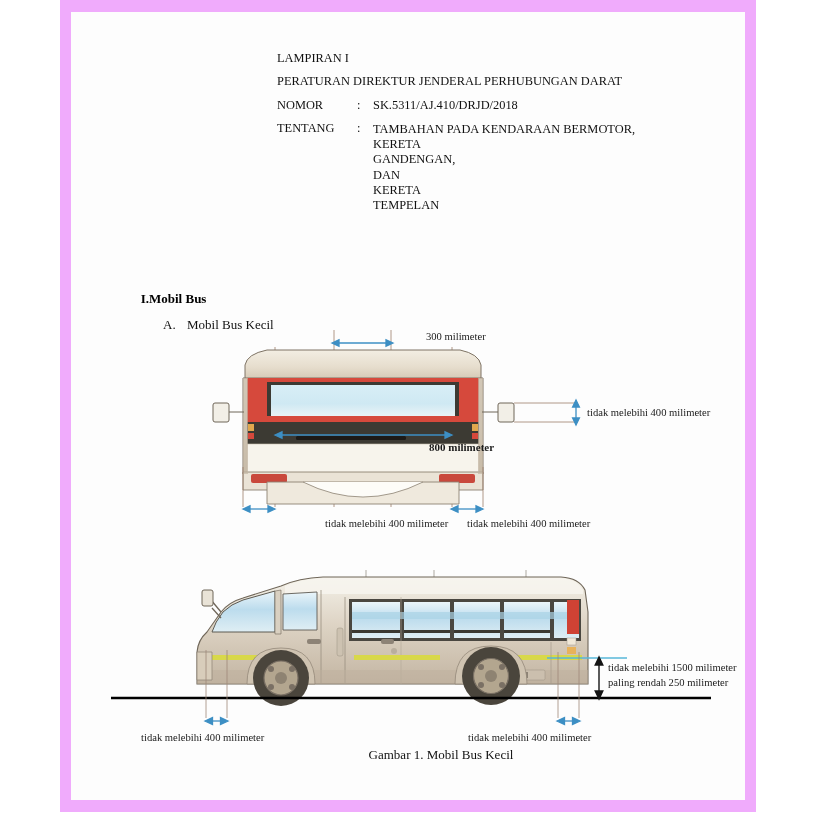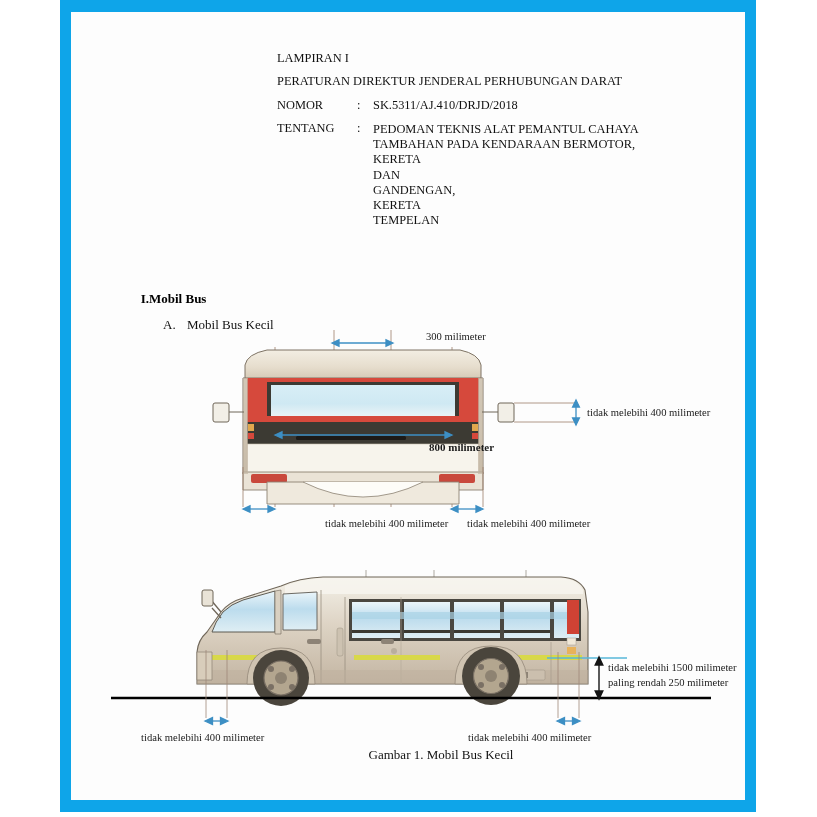--- a/index.html
+++ b/index.html
@@ -12,21 +12,21 @@
     height: 817px;
     overflow: hidden;
     font-family: "Liberation Serif", "DejaVu Serif", serif;
   }
   .page-frame {
     position: absolute;
     left: 60px;
     top: 0px;
     width: 696px;
     height: 812px;
-    background: #0ea5e9;
+    background: #f0abfc;
     box-sizing: border-box;
     padding: 12px 11px 12px 11px;
   }
   .page-sheet {
     position: relative;
     width: 100%;
     height: 100%;
     background: #fdfdfd;
     overflow: hidden;
   }
@@ -139,26 +139,25 @@
       <div class="hdr-line">PERATURAN DIREKTUR JENDERAL PERHUBUNGAN DARAT</div>
       <div class="hdr-row">
         <div class="hdr-key">NOMOR</div>
         <div class="hdr-colon">:</div>
         <div class="hdr-val">SK.5311/AJ.410/DRJD/2018</div>
       </div>
       <div class="hdr-row">
         <div class="hdr-key">TENTANG</div>
         <div class="hdr-colon">:</div>
         <div class="hdr-val-just">
-          <span>PEDOMAN TEKNIS ALAT PEMANTUL CAHAYA</span>
           <span>TAMBAHAN PADA KENDARAAN BERMOTOR,</span>
           <span class="jline">
             <span>KERETA</span>
+            <span>GANDENGAN,</span>
             <span>DAN</span>
-            <span>GANDENGAN,</span>
             <span>KERETA</span>
           </span>
           <span>TEMPELAN</span>
         </div>
       </div>
     </div>
 
 
     <div class="sec-roman">
       <span class="num">I.</span><span>Mobil Bus</span>

